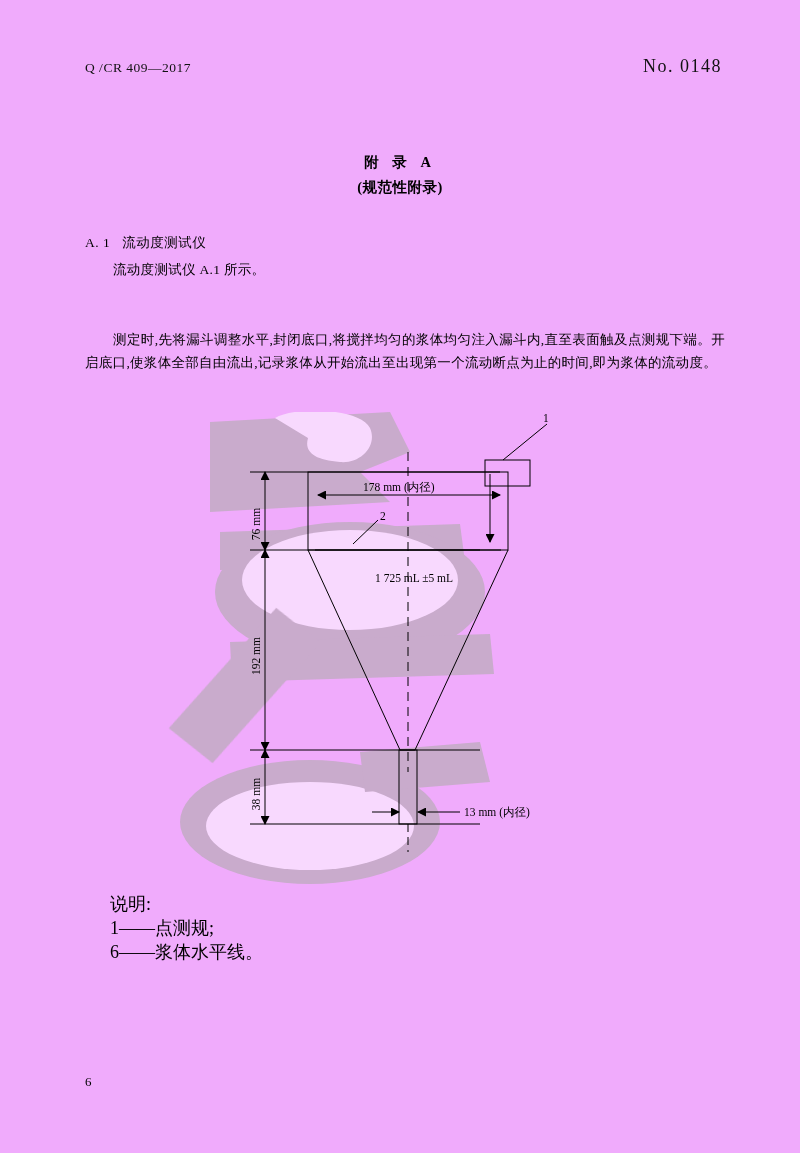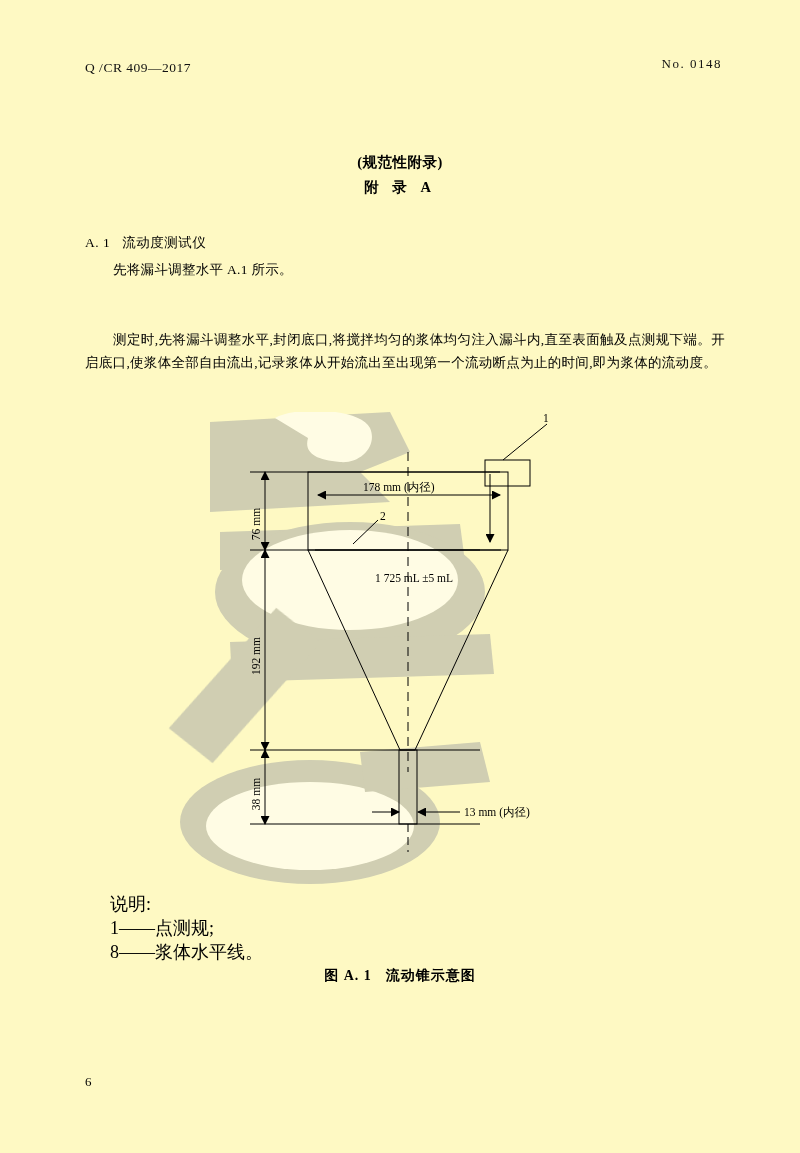--- a/index.html
+++ b/index.html
@@ -7,21 +7,21 @@
     padding: 0;
     background: #efefef;
   }
   body {
     font-family: "Liberation Serif", "DejaVu Serif", serif;
   }
   .page {
     position: relative;
     width: 800px;
     height: 1153px;
-    background: #fef9c3;
+    background: #f0abfc;
     margin: 0 auto;
     overflow: hidden;
   }
   .page-inner {
     position: absolute;
     left: 60px;
     top: 32px;
     width: 680px;
     height: 1090px;
   }
@@ -39,21 +39,21 @@
     left: 25px;
     top: 4px;
     font-size: 13.5px;
     letter-spacing: 0.5px;
     color: #111;
   }
   .header .doc-no {
     position: absolute;
     right: 18px;
     top: 0px;
-    font-size: 13px;
+    font-size: 18px;
     letter-spacing: 1.5px;
     color: #111;
     font-family: "Liberation Serif", serif;
   }
 
   
   .annex-title-block {
     position: absolute;
     left: 0;
     top: 118px;
@@ -146,29 +146,29 @@
 
 <div class="page">
   <div class="page-inner">
 
     <div class="header">
       <div class="std-no">Q /CR 409—2017</div>
       <div class="doc-no">No. 0148</div>
     </div>
 
     <div class="annex-title-block">
+      <div class="line l1">附 录 A</div>
       <div class="line l2">(规范性附录)</div>
-      <div class="line l1">附 录 A</div>
     </div>
 
     <div class="sec" id="sec-a1">
       <div class="sec-head">
         <span class="num">A. 1</span><span>流动度测试仪</span>
       </div>
-      <div class="para indent">先将漏斗调整水平 A.1 所示。</div>
+      <div class="para indent">流动度测试仪 A.1 所示。</div>
     </div>
 
     <div class="sec" id="sec-a2">
       <div class="para indent">测定时,先将漏斗调整水平,封闭底口,将搅拌均匀的浆体均匀注入漏斗内,直至表面触及点测规下端。开启底口,使浆体全部自由流出,记录浆体从开始流出至出现第一个流动断点为止的时间,即为浆体的流动度。</div>
     </div>
 
     <div class="figure-area">
       <svg class="figure-svg" width="680" height="500" viewBox="0 0 680 500">
         <defs>
           <marker id="arrEnd" markerWidth="9" markerHeight="9" refX="8" refY="4.5" orient="auto">
@@ -239,23 +239,20 @@
           <text transform="translate(200,112) rotate(-90)" text-anchor="middle">76 mm</text>
           <text transform="translate(200,244) rotate(-90)" text-anchor="middle">192 mm</text>
           <text transform="translate(200,382) rotate(-90)" text-anchor="middle">38 mm</text>
         </g>
       </svg>
     </div>
 
     <div class="legend">
       <div>说明:</div>
       <div>1——点测规;</div>
-      <div>8——浆体水平线。</div>
-    </div>
-
-    <div class="figure-caption">
-      <span>图 A. 1</span><span class="gap"></span><span>流动锥示意图</span>
-    </div>
+      <div>6——浆体水平线。</div>
+    </div>
+
 
     <div class="page-number">6</div>
 
   </div>
 </div>
 
 </body></html>

